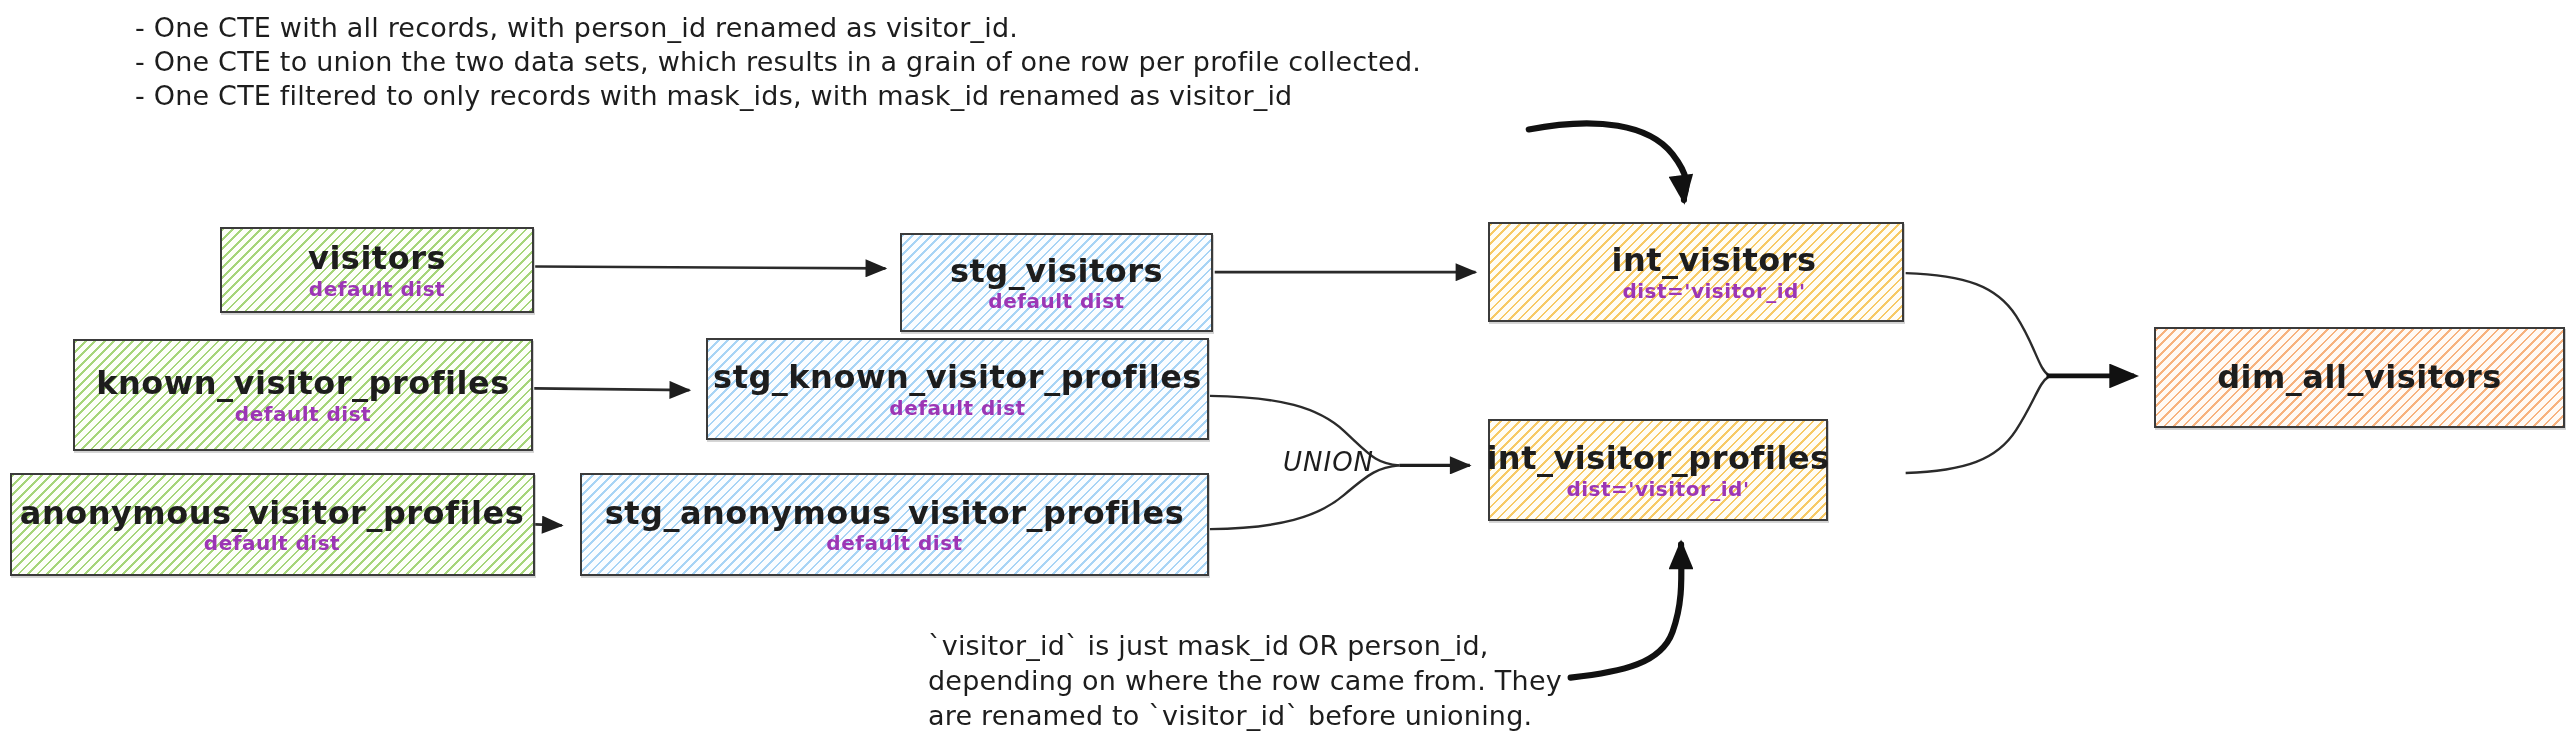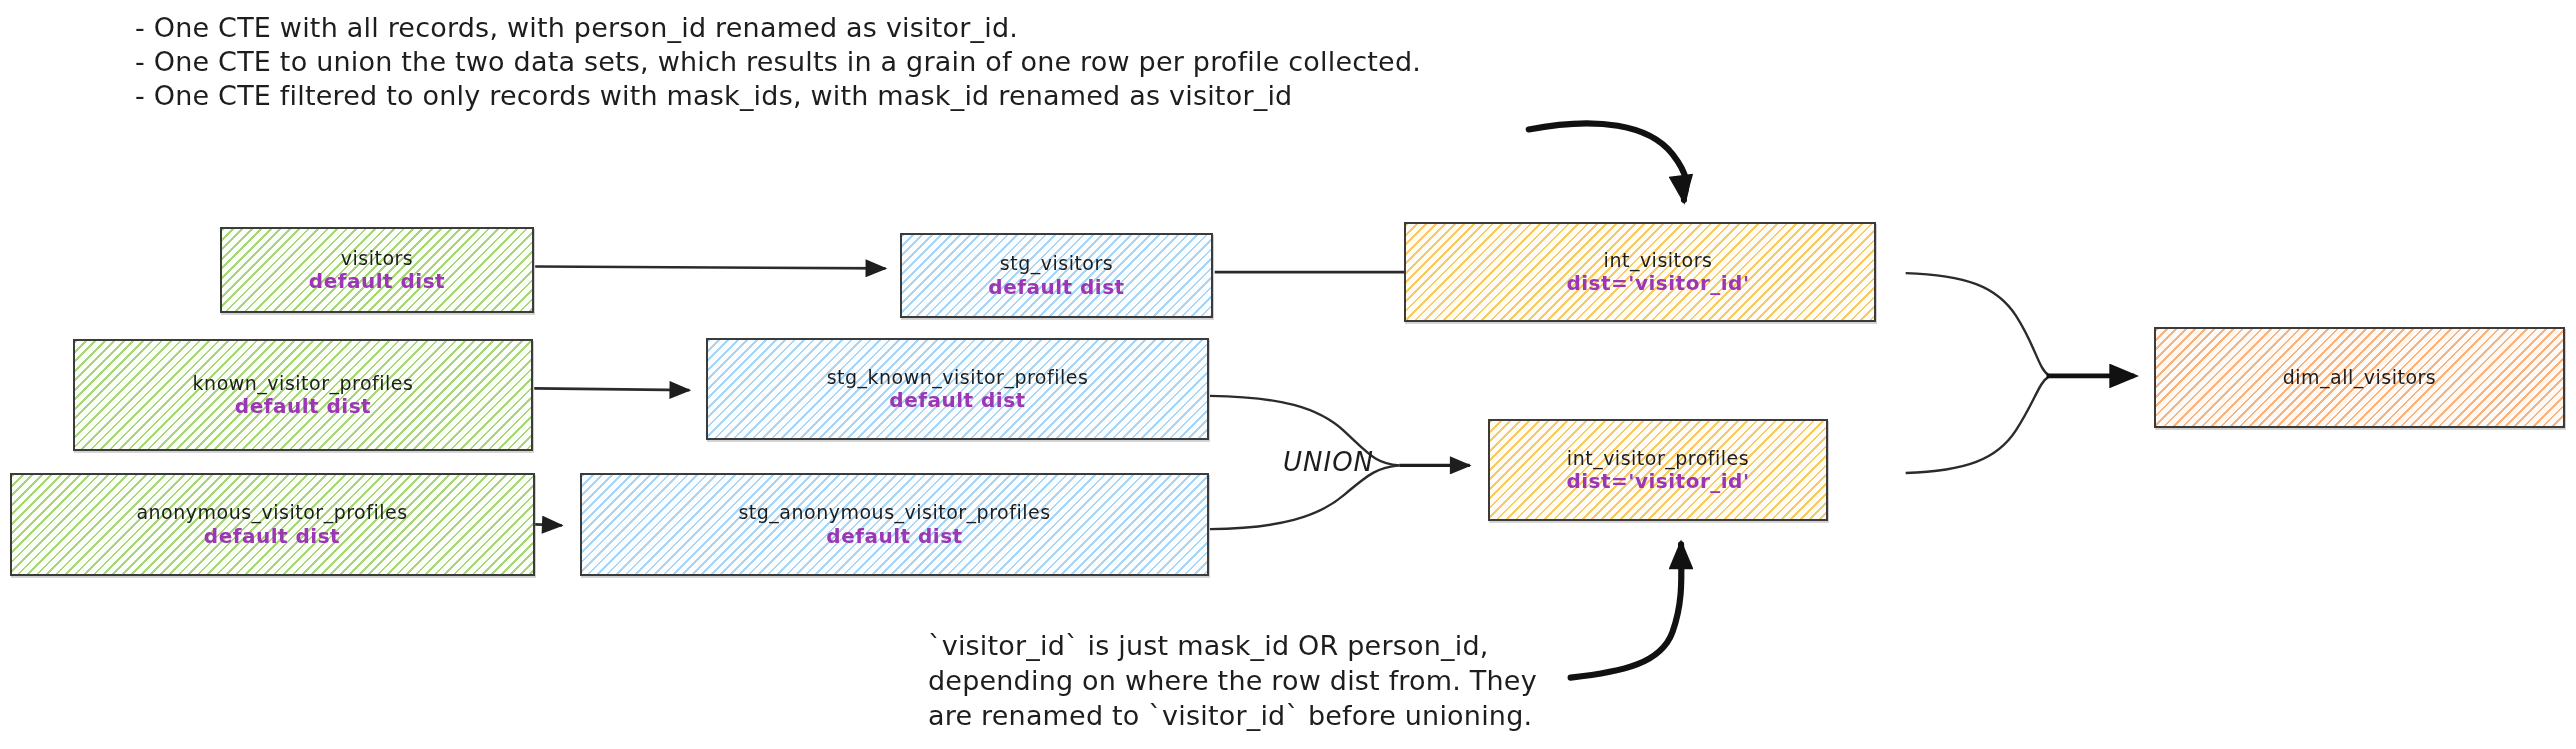--- a/index.html
+++ b/index.html
@@ -8,21 +8,21 @@
   svg.connectors{position:absolute;left:0;top:0;pointer-events:none;}
 
   .node{
     position:absolute;
     border:2.4px solid #3b3b3b;
     display:flex;flex-direction:column;align-items:center;justify-content:center;
     gap:1px;
     box-shadow:1px 1.9px 0 rgba(70,70,70,.25);
     box-sizing:border-box;
   }
-  .node .node-title{font-size:19px;font-weight:400;letter-spacing:0.5px;white-space:nowrap;line-height:1.15;}
+  .node .node-title{font-size:32px;font-weight:700;letter-spacing:0.5px;white-space:nowrap;line-height:1.15;}
   .node .node-subtitle{font-size:20px;font-weight:600;color:#9c36b5;letter-spacing:0.5px;white-space:nowrap;line-height:1.1;}
   .node .node-subtitle:empty{display:none;}
 
   .green {background:repeating-linear-gradient(135deg,#a6d57a 0,#a6d57a 1.9px,rgba(255,255,255,0) 1.9px,rgba(255,255,255,0) 6.7px) #fdfff9;}
   .blue  {background:repeating-linear-gradient(135deg,#a8d4f5 0,#a8d4f5 1.9px,rgba(255,255,255,0) 1.9px,rgba(255,255,255,0) 6.7px) #fbfdff;}
   .yellow{background:repeating-linear-gradient(135deg,#f7ca66 0,#f7ca66 1.9px,rgba(255,255,255,0) 1.9px,rgba(255,255,255,0) 6.7px) #fffdf6;}
   .orange{background:repeating-linear-gradient(135deg,#f7b27e 0,#f7b27e 1.9px,rgba(255,255,255,0) 1.9px,rgba(255,255,255,0) 6.7px) #fffaf5;}
 
   .note{position:absolute;font-size:27px;font-weight:500;line-height:34px;letter-spacing:0.2px;}
   .note-top{left:61px;top:11.4px;}
@@ -80,52 +80,52 @@
   <div class="node green" style="left:73px;top:339px;width:460px;height:112px;">
     <div class="node-title">known_visitor_profiles</div>
     <div class="node-subtitle">default dist</div>
   </div>
 
   <div class="node green" style="left:9.5px;top:473px;width:525px;height:103px;">
     <div class="node-title">anonymous_visitor_profiles</div>
     <div class="node-subtitle">default dist</div>
   </div>
 
-  <div class="node blue" style="left:900px;top:233px;width:313px;height:85px;">
+  <div class="node blue" style="left:900px;top:233px;width:313px;height:99px;">
     <div class="node-title">stg_visitors</div>
     <div class="node-subtitle">default dist</div>
   </div>
 
   <div class="node blue" style="left:706px;top:338px;width:503px;height:102px;">
     <div class="node-title">stg_known_visitor_profiles</div>
     <div class="node-subtitle">default dist</div>
   </div>
 
   <div class="node blue" style="left:580px;top:473px;width:629px;height:103px;">
     <div class="node-title">stg_anonymous_visitor_profiles</div>
     <div class="node-subtitle">default dist</div>
   </div>
 
-  <div class="node yellow" style="left:1404px;top:222px;width:472px;height:100px;padding-left:36px;">
+  <div class="node yellow" style="left:1488px;top:222px;width:416px;height:100px;padding-left:36px;">
     <div class="node-title">int_visitors</div>
     <div class="node-subtitle">dist='visitor_id'</div>
   </div>
 
   <div class="node yellow" style="left:1488px;top:419px;width:340px;height:102px;">
     <div class="node-title">int_visitor_profiles</div>
     <div class="node-subtitle">dist='visitor_id'</div>
   </div>
 
   <div class="node orange" style="left:2154px;top:327px;width:411px;height:101px;">
     <div class="node-title">dim_all_visitors</div>
 
   </div>
 
   <div class="union-label">UNION</div>
 
   <div class="note note-bottom">
     <div class="note-line">`visitor_id` is just mask_id OR person_id,</div>
-    <div class="note-line">depending on where the row dist from. They</div>
+    <div class="note-line">depending on where the row came from. They</div>
     <div class="note-line">are renamed to `visitor_id` before unioning.</div>
   </div>
 
 </div>
 
 
 </body></html>

